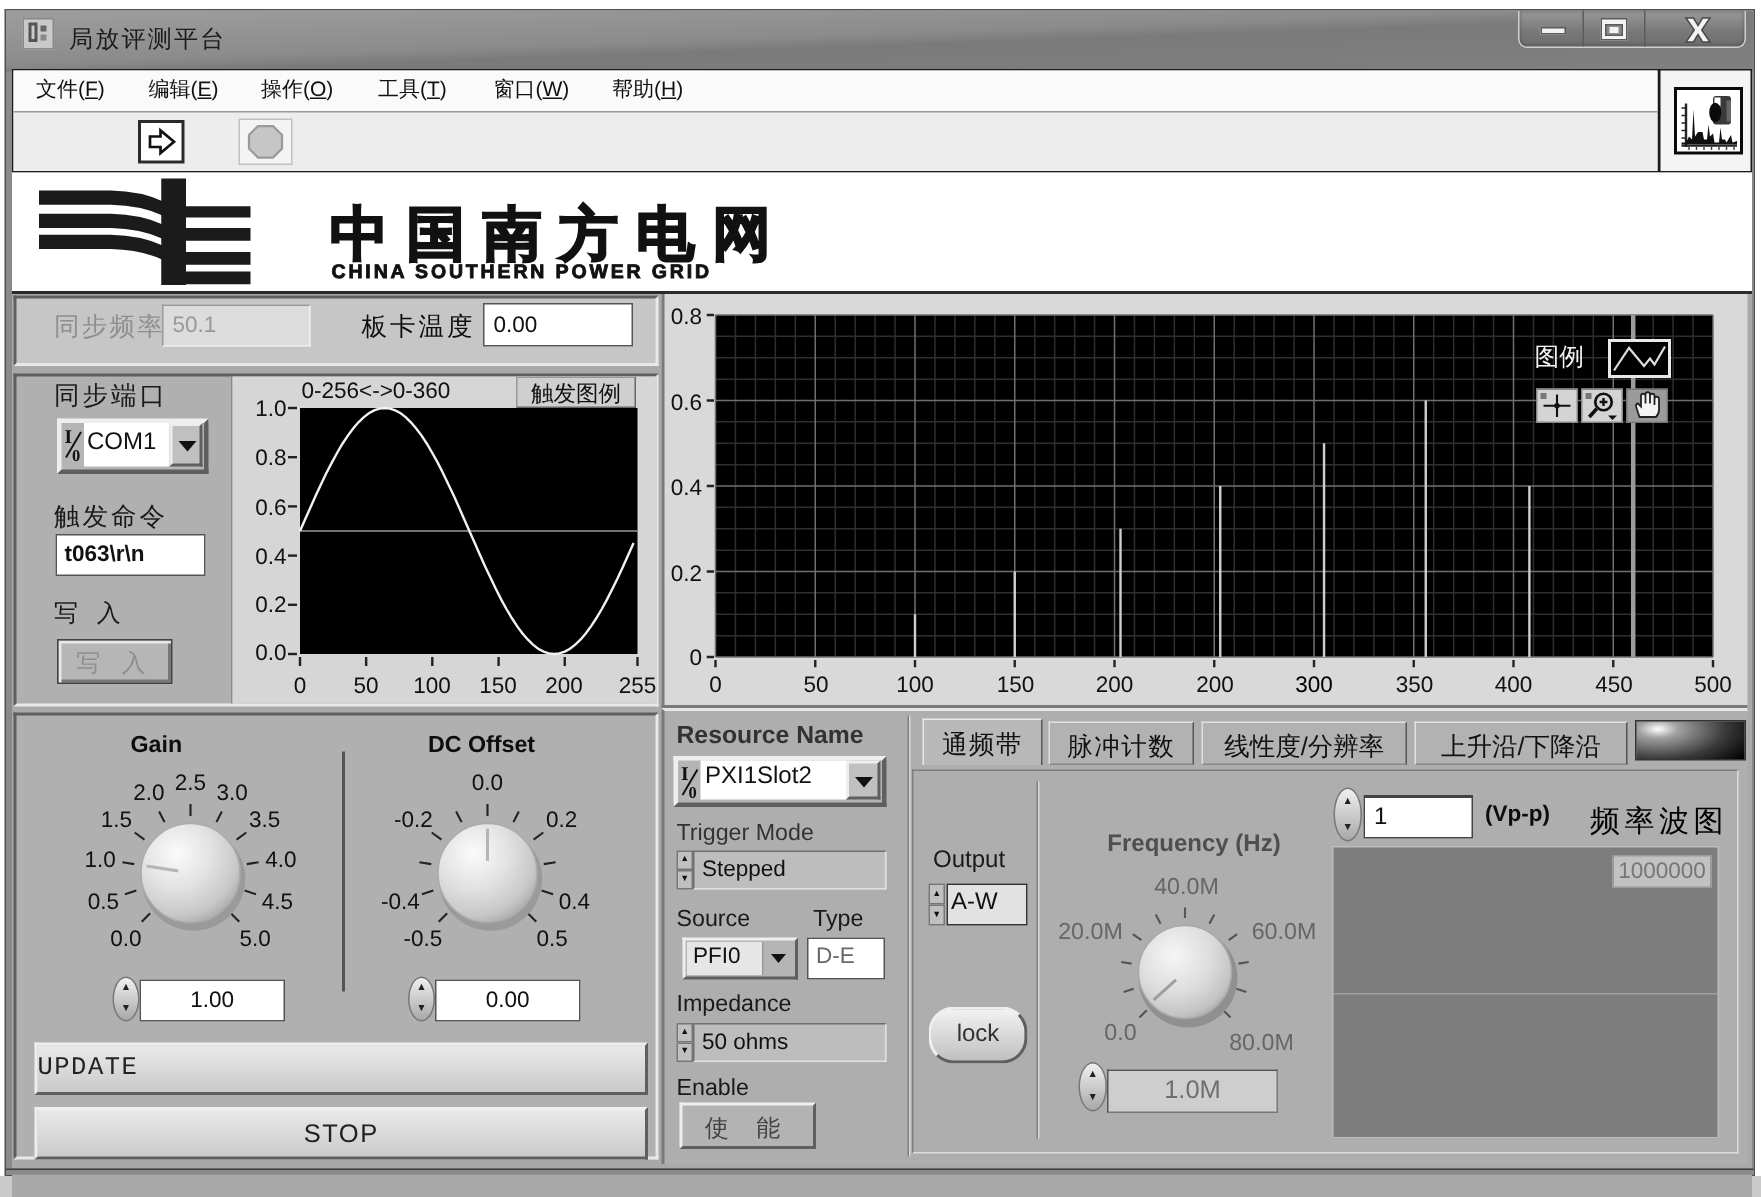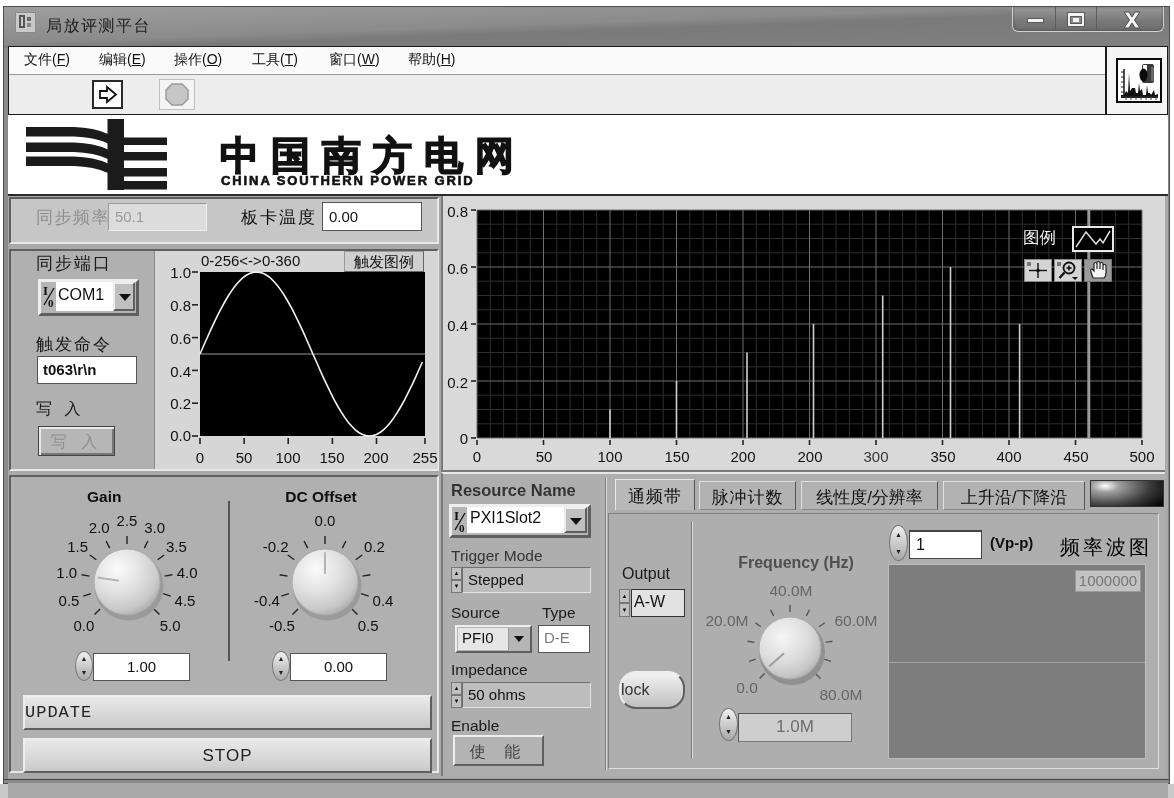--- a/index.html
+++ b/index.html
@@ -287,21 +287,21 @@
 <line x1="0" y1="64.0" x2="5" y2="64.0" stroke="#222" stroke-width="1.6"></line>
 <line x1="0" y1="7.0" x2="5" y2="7.0" stroke="#222" stroke-width="1.6"></line>
       </svg>
 
       <div class="abs" style="left:459px;top:252px;width:20px;text-align:center;font-size:15px;color:#111;">0</div>
       <div class="abs" style="left:524px;top:252px;width:24px;text-align:center;font-size:15px;color:#111;">50</div>
       <div class="abs" style="left:587px;top:252px;width:30px;text-align:center;font-size:15px;color:#111;">100</div>
       <div class="abs" style="left:654px;top:252px;width:30px;text-align:center;font-size:15px;color:#111;">150</div>
       <div class="abs" style="left:720px;top:252px;width:30px;text-align:center;font-size:15px;color:#111;">200</div>
       <div class="abs" style="left:787px;top:252px;width:30px;text-align:center;font-size:15px;color:#111;">200</div>
-      <div class="abs" style="left:853px;top:252px;width:30px;text-align:center;font-size:15px;color:#701a75;">300</div>
+      <div class="abs" style="left:853px;top:252px;width:30px;text-align:center;font-size:15px;color:#000000;">300</div>
       <div class="abs" style="left:920px;top:252px;width:30px;text-align:center;font-size:15px;color:#111;">350</div>
       <div class="abs" style="left:986px;top:252px;width:30px;text-align:center;font-size:15px;color:#111;">400</div>
       <div class="abs" style="left:1053px;top:252px;width:30px;text-align:center;font-size:15px;color:#111;">450</div>
       <div class="abs" style="left:1119px;top:252px;width:30px;text-align:center;font-size:15px;color:#111;">500</div>
 
       <svg class="abs" style="left:1013px;top:29px;" width="44" height="24" viewBox="0 0 44 24">
           <text x="2" y="18" font-size="16.5" fill="#f2f2f2" font-family="Liberation Sans, sans-serif">图例</text>
         </svg>
       <div class="abs" style="left:1064px;top:30px;width:42px;height:26px;background:#000;border:2px solid #e8e8e8;">
         <svg width="38" height="22" viewBox="0 0 38 22">
@@ -441,21 +441,21 @@
         <div class="abs" style="left:11px;top:0;width:129px;height:26px;background:#bdbdbd;border:1px solid #6f6f6f;border-bottom-color:#e2e2e2;border-right-color:#e2e2e2;font-size:15px;color:#111;padding:3px 0 0 5px;">Stepped</div>
       </div>
       <div class="abs" style="left:443px;top:408px;font-size:15.5px;color:#1a1a1a;">Source</div>
       <div class="abs" style="left:534px;top:408px;font-size:15.5px;color:#1a1a1a;">Type</div>
       <div class="abs rais" style="left:447px;top:429px;width:77px;height:28px;background:#b5b5b5;">
         <div class="abs" style="left:1px;top:1px;width:50px;height:22px;background:#e6e6e6;font-size:15px;color:#111;padding:1px 0 0 4px;">PFI0</div>
         <div class="abs" style="left:51px;top:1px;width:22px;height:22px;background:#b5b5b5;border-left:1px solid #999;">
             <div class="abs" style="left:5px;top:8px;width:0;height:0;border-left:5.5px solid transparent;border-right:5.5px solid transparent;border-top:6.5px solid #111;"></div>
           </div>
       </div>
-      <div class="abs" style="left:530px;top:429px;width:52px;height:28px;background:#ffffff;border:1px solid #555;font-size:15px;color:#3b82f6;padding:3px 0 0 5px;">D-E</div>
+      <div class="abs" style="left:530px;top:429px;width:52px;height:28px;background:#ffffff;border:1px solid #555;font-size:15px;color:#ef4444;padding:3px 0 0 5px;">D-E</div>
       <div class="abs" style="left:443px;top:465px;font-size:15.5px;color:#1a1a1a;">Impedance</div>
       <div class="abs" style="left:443px;top:486px;width:140px;height:26px;">
         <div class="abs" style="left:0;top:0;width:11px;height:13px;background:#c0c0c0;border:1px solid #777;font-size:6px;text-align:center;line-height:11px;color:#111;">▲</div>
         <div class="abs" style="left:0;top:13px;width:11px;height:13px;background:#c0c0c0;border:1px solid #777;font-size:6px;text-align:center;line-height:11px;color:#111;">▼</div>
         <div class="abs" style="left:11px;top:0;width:129px;height:26px;background:#bdbdbd;border:1px solid #6f6f6f;border-bottom-color:#e2e2e2;border-right-color:#e2e2e2;font-size:15px;color:#111;padding:3px 0 0 5px;">50 ohms</div>
       </div>
       <div class="abs" style="left:443px;top:521px;font-size:15.5px;color:#1a1a1a;">Enable</div>
       <div class="abs rais" style="left:445px;top:539px;width:91px;height:31px;background:#b3b3b3;font-size:16px;color:#444;text-align:center;letter-spacing:7px;padding-top:5px;">使 能</div>
 
       <div class="abs" style="left:607px;top:283px;width:80px;height:31px;background:#b8b8b8;border:1px solid #e8e8e8;border-right-color:#555;border-bottom:none;font-size:17px;letter-spacing:1px;color:#111;text-align:center;padding-top:5px;">通频带</div>
@@ -465,21 +465,21 @@
       <div class="abs" style="left:1082px;top:284px;width:74px;height:27px;background:radial-gradient(ellipse 90px 40px at 20% 20%, #ffffff 0%, #a0a0a0 15%, #3a3a3a 50%, #000 80%);border:1px solid #333;"></div>
 
       <div class="abs" style="left:600px;top:317px;width:551px;height:256px;border:1px solid #7e7e7e;border-bottom-color:#ddd;border-right-color:#ddd;"></div>
       <div class="abs" style="left:683px;top:325px;width:1px;height:238px;background:#808080;"></div>
       <div class="abs" style="left:684px;top:325px;width:1px;height:238px;background:#d8d8d8;"></div>
 
       <div class="abs" style="left:614px;top:369px;font-size:16px;color:#1a1a1a;">Output</div>
       <div class="abs" style="left:611px;top:393px;width:11px;height:14px;background:#c0c0c0;border:1px solid #777;font-size:6px;text-align:center;line-height:12px;color:#111;">▲</div>
       <div class="abs" style="left:611px;top:407px;width:11px;height:14px;background:#c0c0c0;border:1px solid #777;font-size:6px;text-align:center;line-height:12px;color:#111;">▼</div>
       <div class="abs" style="left:623px;top:393px;width:54px;height:28px;background:#e2e2e2;border:1px solid #333;font-size:16px;color:#111;padding:3px 0 0 2px;">A-W</div>
-      <div class="abs rais" style="left:611px;top:475px;width:66px;height:38px;background:linear-gradient(#f2f2f2,#c0c0c0);font-size:16px;color:#333;text-align:left;padding-top:8px;border-radius:17px;">lock</div>
+      <div class="abs rais" style="left:611px;top:475px;width:66px;height:38px;background:linear-gradient(#f2f2f2,#c0c0c0);font-size:16px;color:#333;text-align:center;padding-top:8px;border-radius:17px;">lock</div>
 
       <div class="abs" style="left:693px;top:358px;width:190px;text-align:center;font-size:16px;font-weight:bold;color:#4f4f4f;">Frequency (Hz)</div>
 <svg class="abs" style="left:689px;top:375px;" width="210" height="160" viewBox="0 0 210 160">
 <defs>
             <radialGradient id="gfq" cx="38%" cy="32%" r="75%">
 <stop offset="0%" stop-color="#f6f6f6"></stop>
               <stop offset="55%" stop-color="#dcdcdc"></stop>
               <stop offset="85%" stop-color="#c4c4c4"></stop>
               <stop offset="100%" stop-color="#aaaaaa"></stop>
             </radialGradient>

